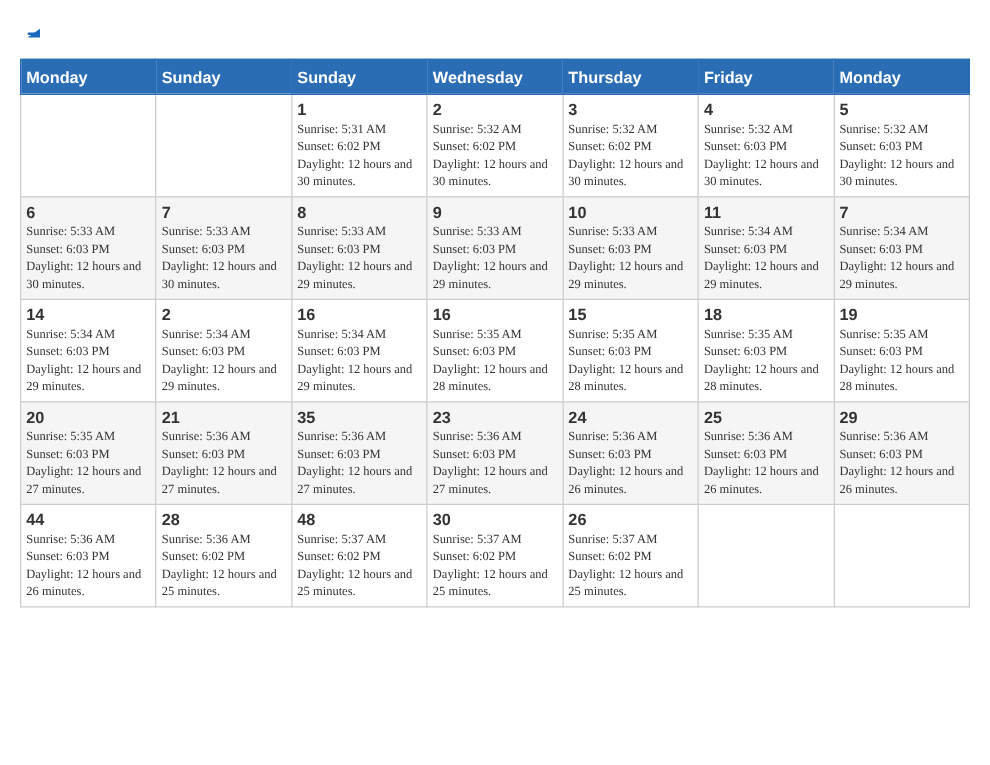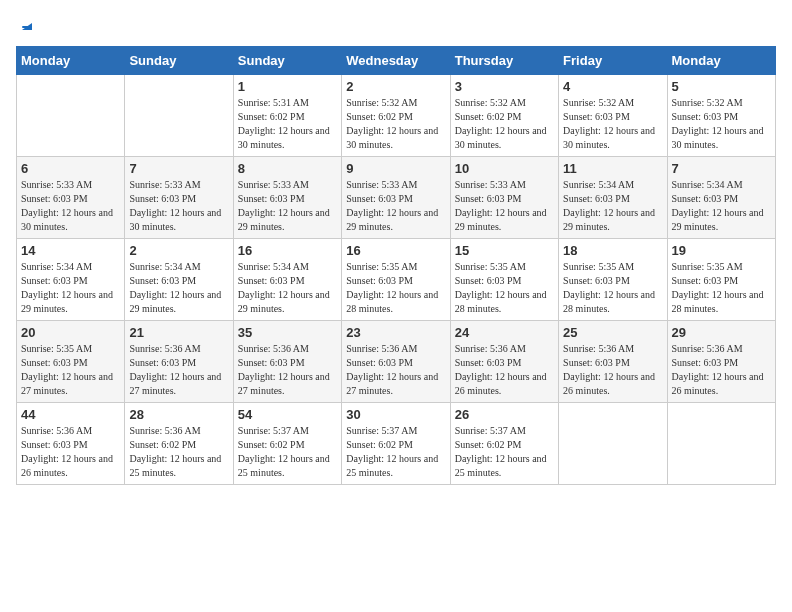--- a/index.html
+++ b/index.html
@@ -298,21 +298,21 @@
 Sunset: 6:03 PM
 Daylight: 12 hours and 26 minutes.</div>
         </td>
         <td>
           <span class="day-num">28</span>
           <div class="day-detail">Sunrise: 5:36 AM
 Sunset: 6:02 PM
 Daylight: 12 hours and 25 minutes.</div>
         </td>
         <td>
-          <span class="day-num">54</span>
+          <span class="day-num">48</span>
           <div class="day-detail">Sunrise: 5:37 AM
 Sunset: 6:02 PM
 Daylight: 12 hours and 25 minutes.</div>
         </td>
         <td>
           <span class="day-num">30</span>
           <div class="day-detail">Sunrise: 5:37 AM
 Sunset: 6:02 PM
 Daylight: 12 hours and 25 minutes.</div>
         </td>

